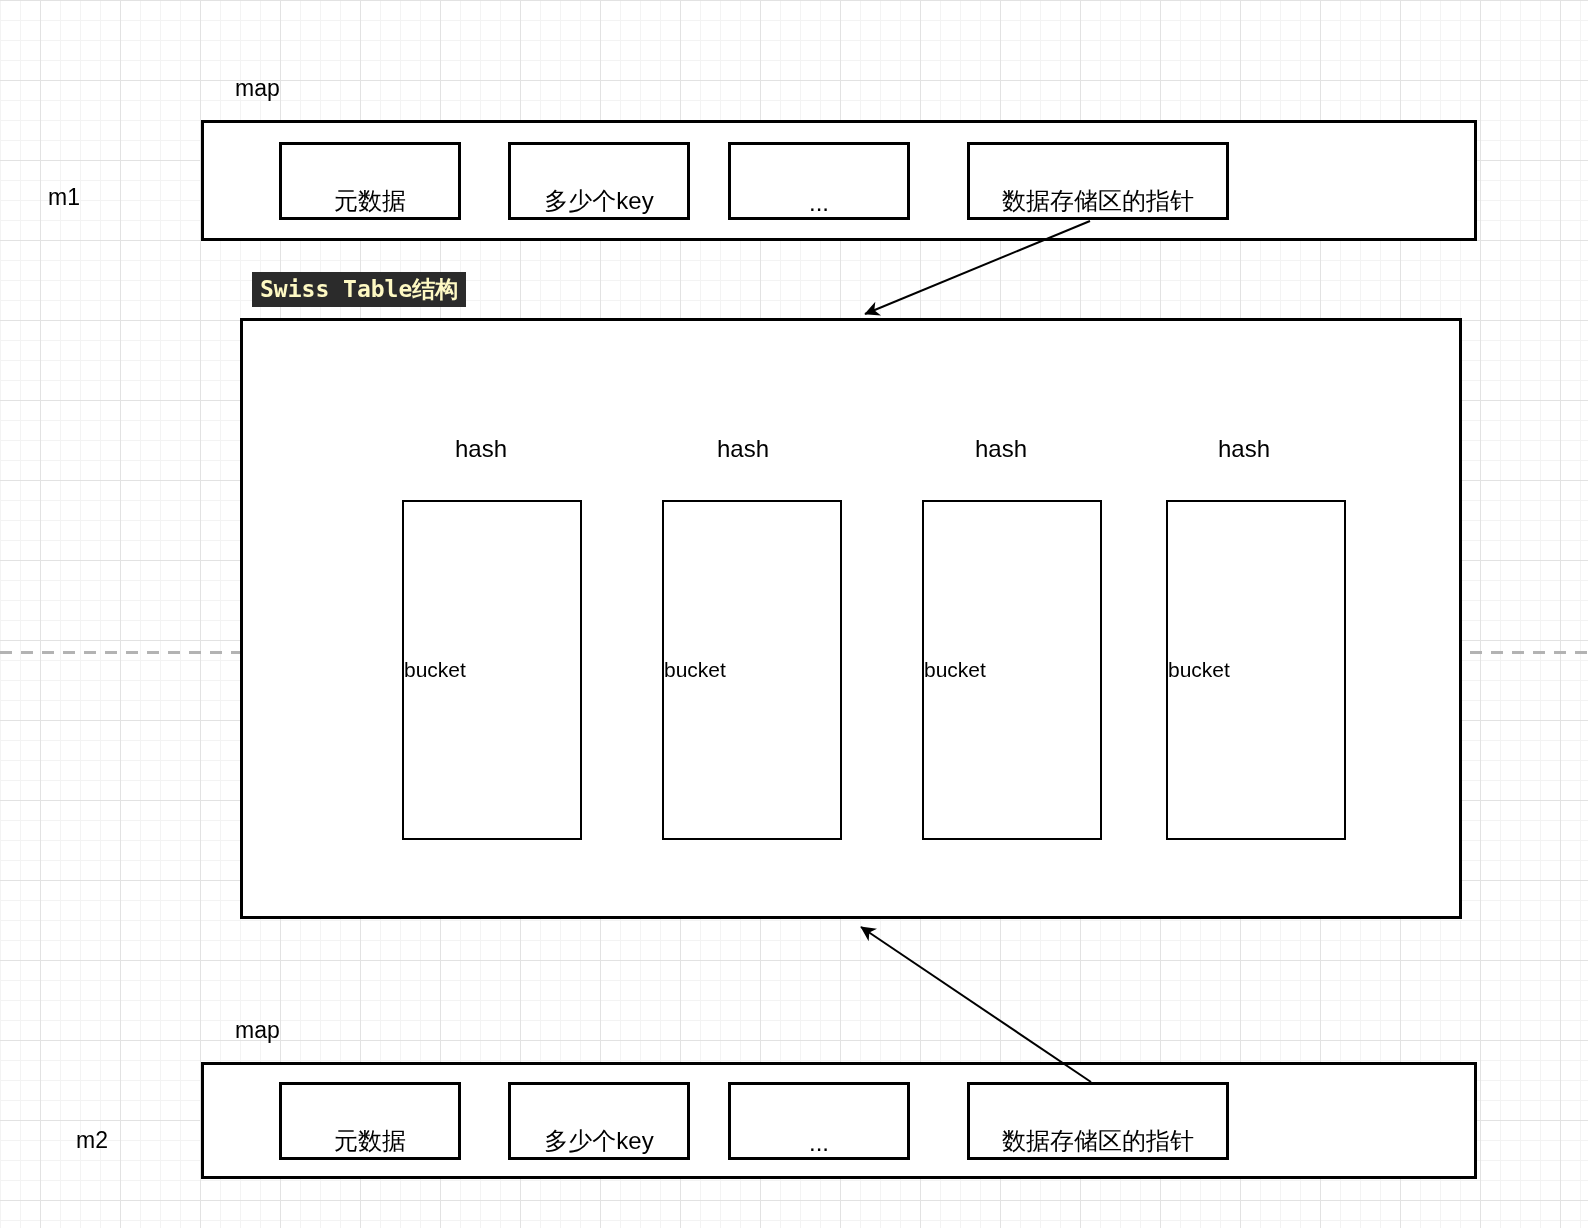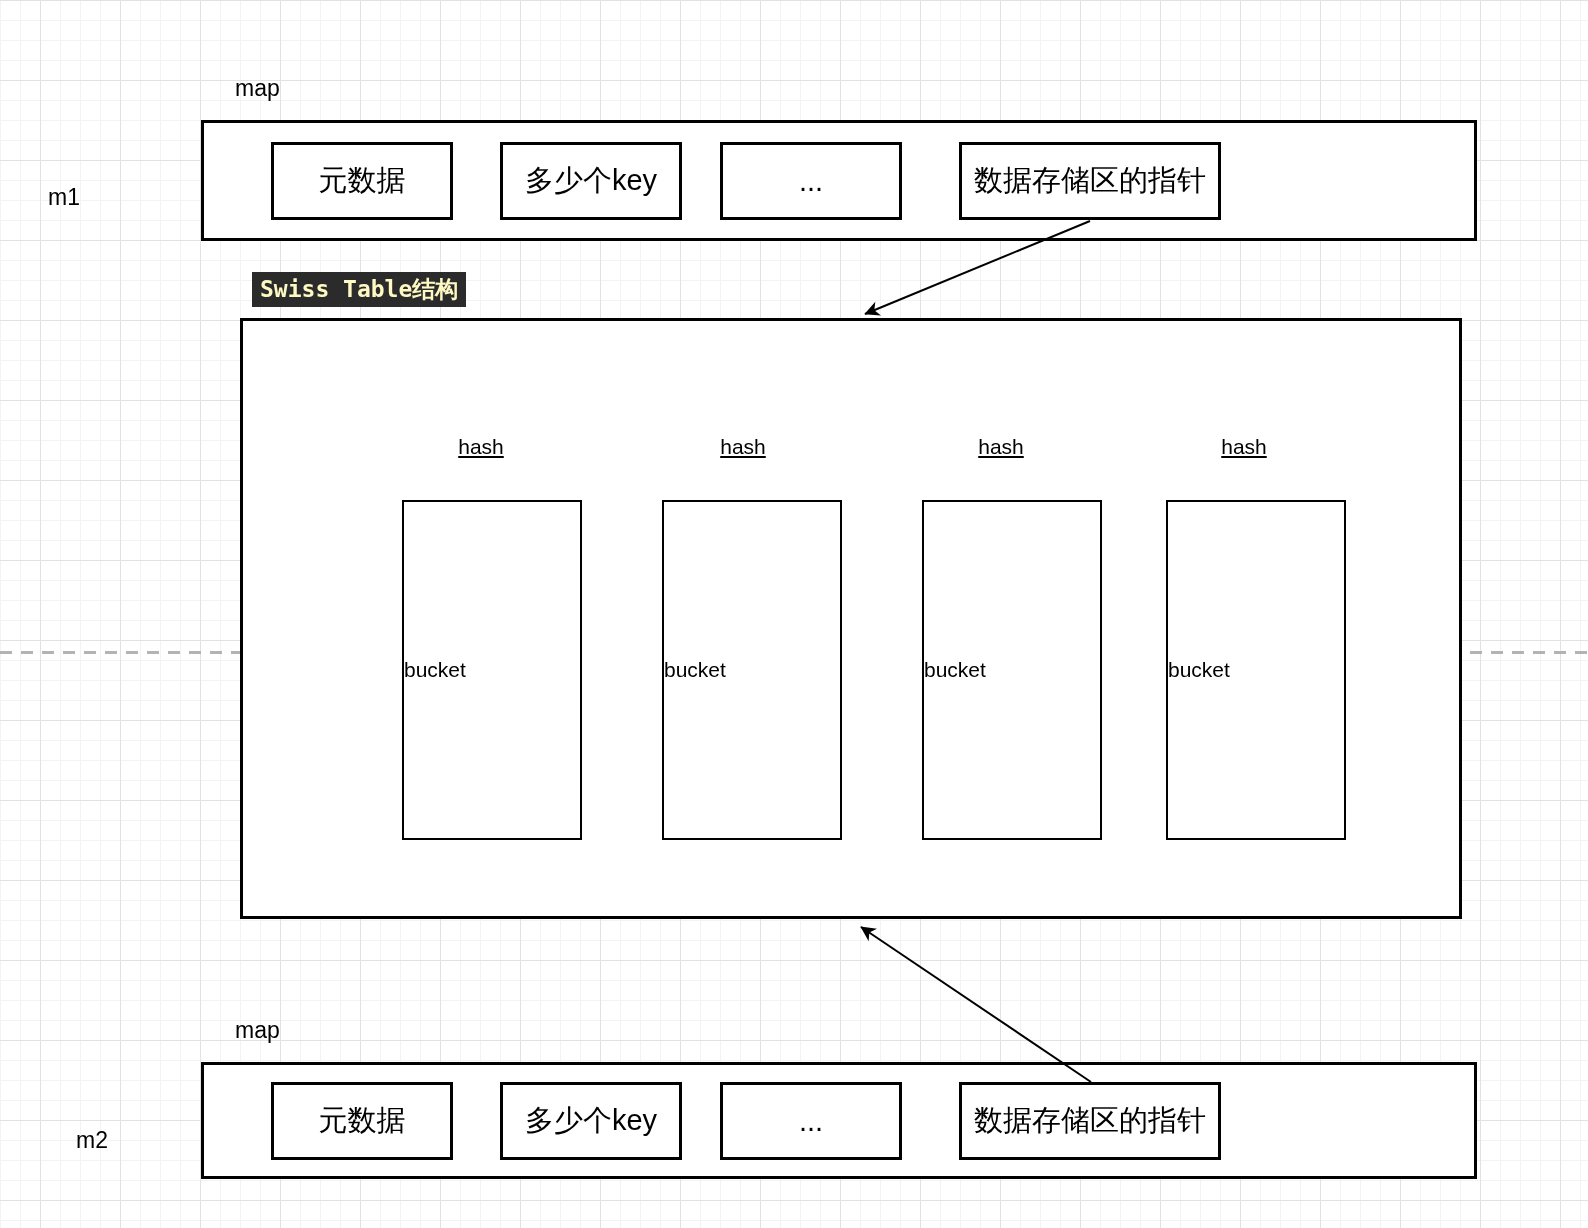--- a/index.html
+++ b/index.html
@@ -20,30 +20,30 @@
   }
   .dashed-line{
     position:absolute;left:0;top:651px;width:1588px;height:3px;
     background:repeating-linear-gradient(to right,#b3b3b3 0 12px, transparent 12px 21px);
   }
   .outer-box{
     position:absolute;background:#fff;border:3px solid #000;box-sizing:border-box;
   }
   .cell{
     position:absolute;background:#fff;border:3px solid #000;box-sizing:border-box;
-    display:flex;align-items:center;justify-content:center;
-    font-size:29px;white-space:nowrap;
+    display:flex;align-items:flex-end;justify-content:center;
+    font-size:24px;white-space:nowrap;margin-left:8px;
   }
   .bucket{
     position:absolute;background:#fff;border:2px solid #000;box-sizing:border-box;
     display:flex;align-items:center;justify-content:flex-start;
     font-size:21px;
   }
   .hash-label{
-    position:absolute;width:160px;text-align:center;font-size:21px;text-decoration:underline;
+    position:absolute;width:160px;text-align:center;font-size:24px;
   }
   .free-label{
     position:absolute;font-size:23px;white-space:nowrap;margin-top:17px;
   }
   .swiss-title{
     position:absolute;left:252px;top:272px;
     background:#2b2b2b;color:#fef9c3;
     font-family:"DejaVu Sans Mono","Liberation Mono",monospace;
     font-weight:bold;font-size:23px;line-height:35px;
     padding:0 8px;white-space:nowrap;

